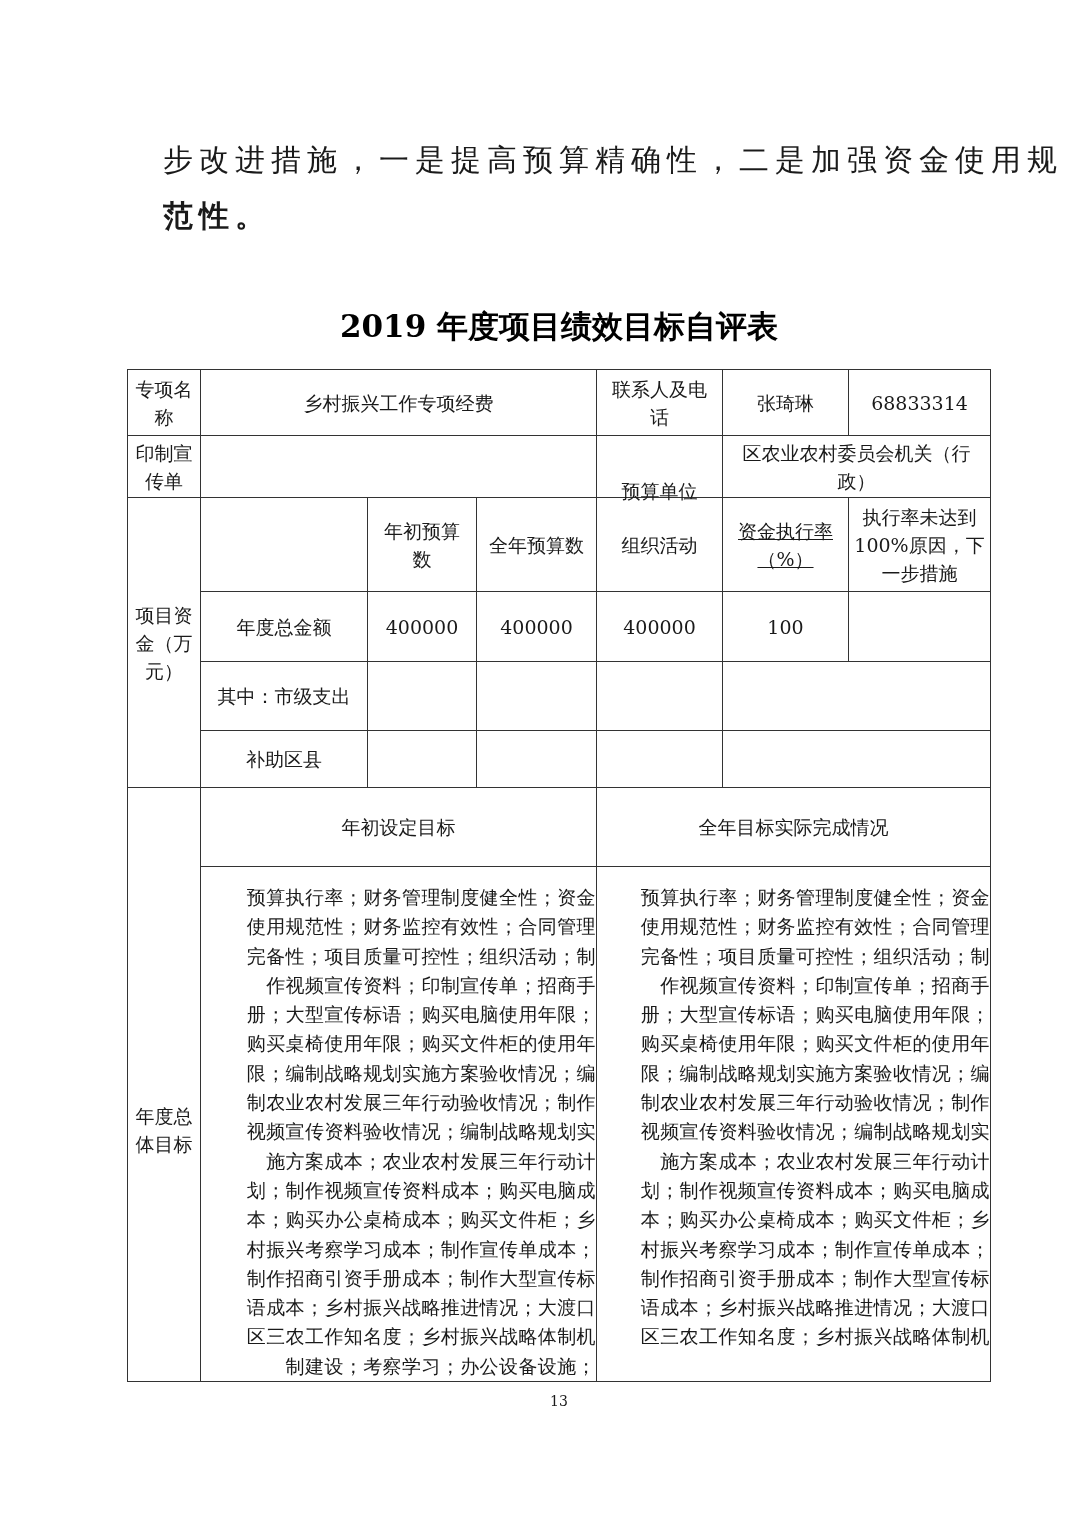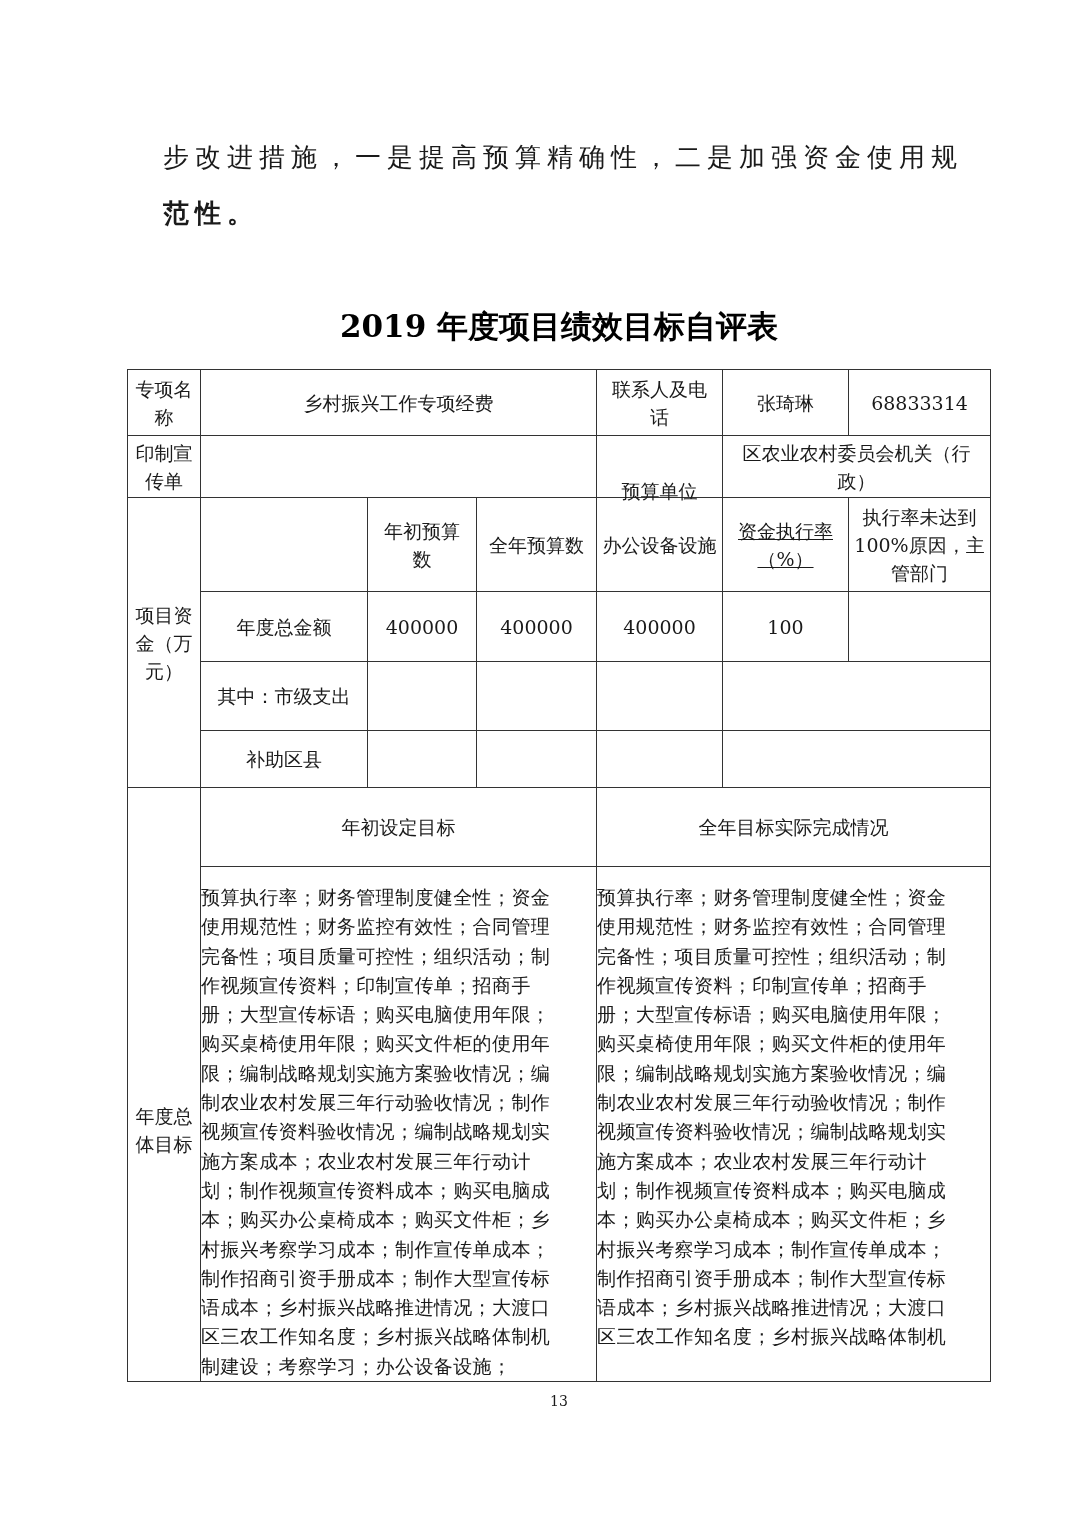--- a/index.html
+++ b/index.html
@@ -1,25 +1,25 @@
 <!DOCTYPE html>
 <html><head>
 <meta charset="utf-8">
 <style>
   html, body { margin: 0; padding: 0; background: #ffffff; }
   body { width: 1074px; height: 1520px; position: relative; overflow: hidden;
          font-family: "DejaVu Serif", "Liberation Serif", serif; color: #1a1a1a; }
-  .para { position: absolute; left: 163px; font-size: 26px; letter-spacing: 6px; white-space: nowrap; }
+  .para { position: absolute; left: 163px; font-size: 30px; letter-spacing: 6px; white-space: nowrap; }
   .title { position: absolute; left: 0; width: 1118px; top: 306px; text-align: center;
            font-size: 31px; font-weight: bold; color: #000; }
   .cell { position: absolute; box-sizing: border-box; display: flex; align-items: center; justify-content: center;
           text-align: center; font-size: 19px; line-height: 28px; padding: 0 3px; }
   .hline { position: absolute; height: 1px; background: #333; }
   .vline { position: absolute; width: 1px; background: #333; }
-  .longtext { position: absolute; box-sizing: border-box; font-size: 19px; line-height: 29.3px; text-align: left;
+  .longtext { position: absolute; box-sizing: border-box; font-size: 19px; line-height: 29.3px; text-align: right;
               padding: 0; letter-spacing: 0.4px; }
   .longtext .ln { display: block; white-space: nowrap; }
   .pagenum { position: absolute; top: 1393px; left: 0; width: 1118px; text-align: center; font-size: 14px; }
 </style>
 </head>
 <body>
 
 <div class="para" style="top:140px;">步改进措施，一是提高预算精确性，二是加强资金使用规</div>
 <div class="para" style="top:196px;font-weight:bold;">范性。</div>
 
@@ -62,23 +62,23 @@
 
 <div class="cell" style="left:128px; top:436px; width:72px; height:61px;">印制宣传单</div>
 <div class="cell" style="left:201px; top:436px; width:395px; height:61px;"></div>
 <div class="cell" style="left:597px; top:460px; width:125px; height:61px;">预算单位</div>
 <div class="cell" style="left:723px; top:436px; width:267px; height:61px;">区农业农村委员会机关（行政）</div>
 
 <div class="cell" style="left:128px; top:498px; width:72px; height:289px;">项目资金（万元）</div>
 <div class="cell" style="left:201px; top:498px; width:166px; height:93px;"></div>
 <div class="cell" style="left:368px; top:498px; width:108px; height:93px; padding:0 10px;">年初预算数</div>
 <div class="cell" style="left:477px; top:498px; width:119px; height:93px;">全年预算数</div>
-<div class="cell" style="left:597px; top:498px; width:125px; height:93px;">办公设备设施</div>
+<div class="cell" style="left:597px; top:498px; width:125px; height:93px;">组织活动</div>
 <div class="cell" style="left:723px; top:498px; width:125px; height:93px;text-decoration:underline;">资金执行率（%）</div>
-<div class="cell" style="left:849px; top:498px; width:141px; height:93px; padding:0 4px;">执行率未达到100%原因，主管部门</div>
+<div class="cell" style="left:849px; top:498px; width:141px; height:93px; padding:0 4px;">执行率未达到100%原因，下一步措施</div>
 
 <div class="cell" style="left:201px; top:592px; width:166px; height:69px;">年度总金额</div>
 <div class="cell" style="left:368px; top:592px; width:108px; height:69px;">400000</div>
 <div class="cell" style="left:477px; top:592px; width:119px; height:69px;">400000</div>
 <div class="cell" style="left:597px; top:592px; width:125px; height:69px;">400000</div>
 <div class="cell" style="left:723px; top:592px; width:125px; height:69px;">100</div>
 <div class="cell" style="left:849px; top:592px; width:141px; height:69px;"></div>
 
 <div class="cell" style="left:201px; top:662px; width:166px; height:68px;text-align:right;">其中：市级支出</div>
 <div class="cell" style="left:368px; top:662px; width:108px; height:68px;"></div>

